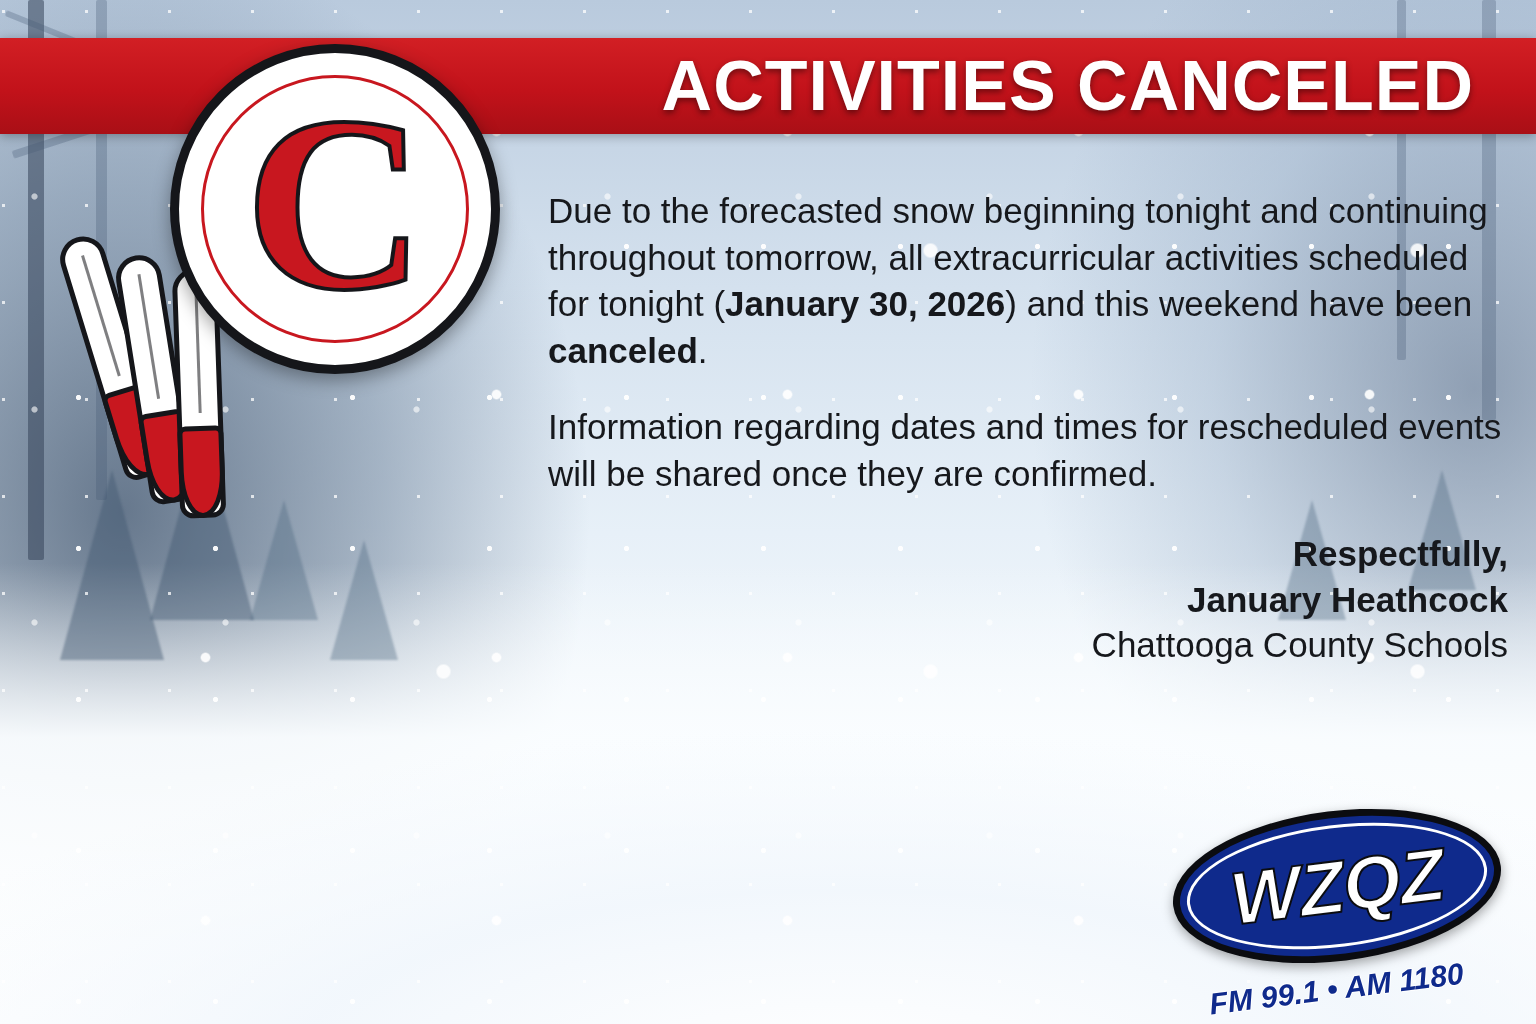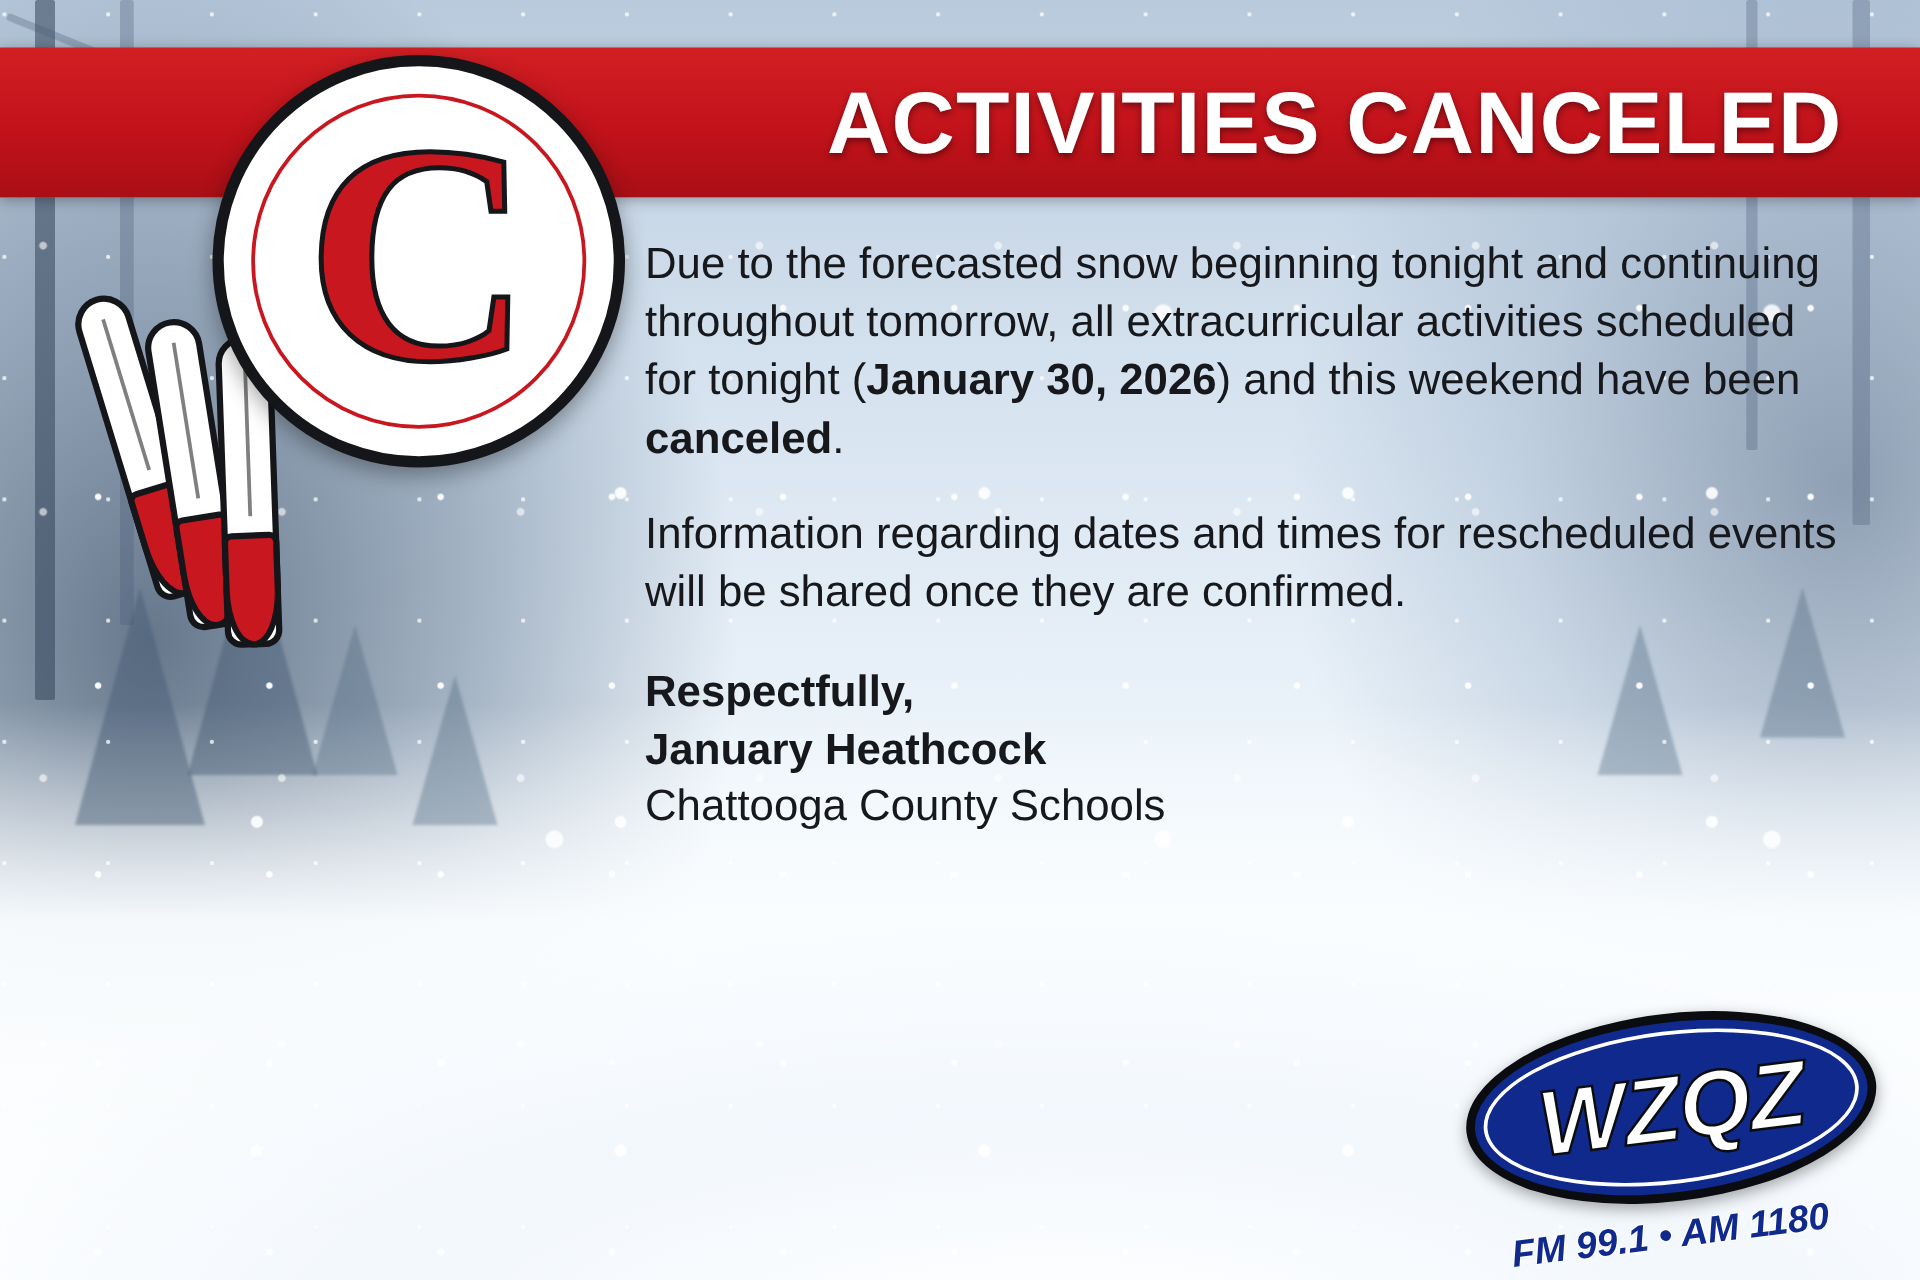--- a/index.html
+++ b/index.html
@@ -78,21 +78,21 @@
     background-image: radial-gradient(circle, rgba(255,255,255,0.85) 6px, rgba(255,255,255,0) 8px);
     background-size: 487px 421px;
     background-position: 200px 40px;
   }
 
   
   .banner {
     position: absolute;
     left: 0; right: 0;
     top: 38px;
-    height: 120px;
+    height: 96px;
     background: linear-gradient(to bottom, #d21f24 0%, #c2121a 55%, #a90f16 100%);
     box-shadow: 0 2px 10px rgba(0,0,0,0.30);
     display: flex;
     align-items: center;
     justify-content: flex-end;
   }
   .banner-title {
     color: #ffffff;
     font-size: 70px;
     font-weight: bold;
@@ -171,37 +171,38 @@
     margin-left: -1.5px;
     background: rgba(21,22,26,0.55);
   }
   .f-a { left: 20px;  top: 210px; transform: rotate(-17deg); }
   .f-b { left: 62px;  top: 232px; transform: rotate(-9deg); }
   .f-c { left: 106px; top: 246px; transform: rotate(-2deg); }
 
   
   .content {
     position: absolute;
-    left: 516px;
+    left: 548px;
     top: 188px;
     width: 960px;
     color: #16181c;
   }
   .content p {
     margin: 0 0 30px 0;
     font-size: 35px;
     line-height: 1.33;
   }
   .content p b { font-weight: bold; }
   .sig {
     margin-top: 34px;
   }
   .sig .line {
     font-size: 35px;
     line-height: 1.30;
+    text-align: right;
   }
   .sig .bold { font-weight: bold; }
 
   
   .wzqz {
     position: absolute;
     right: 20px;
     bottom: 10px;
     width: 360px;
     height: 215px;

